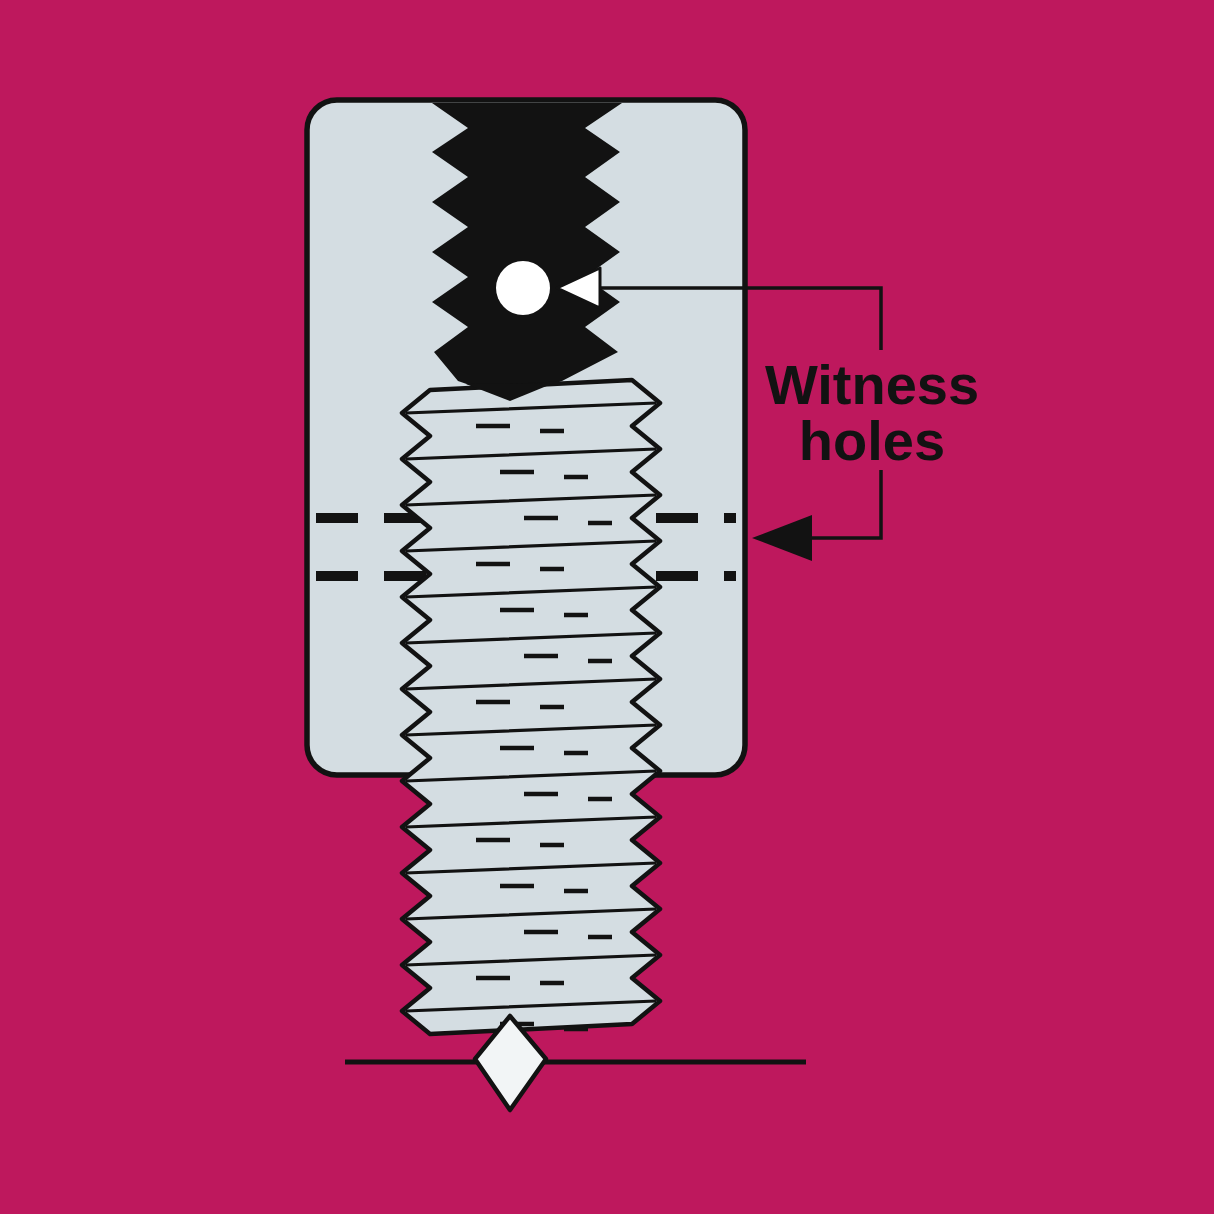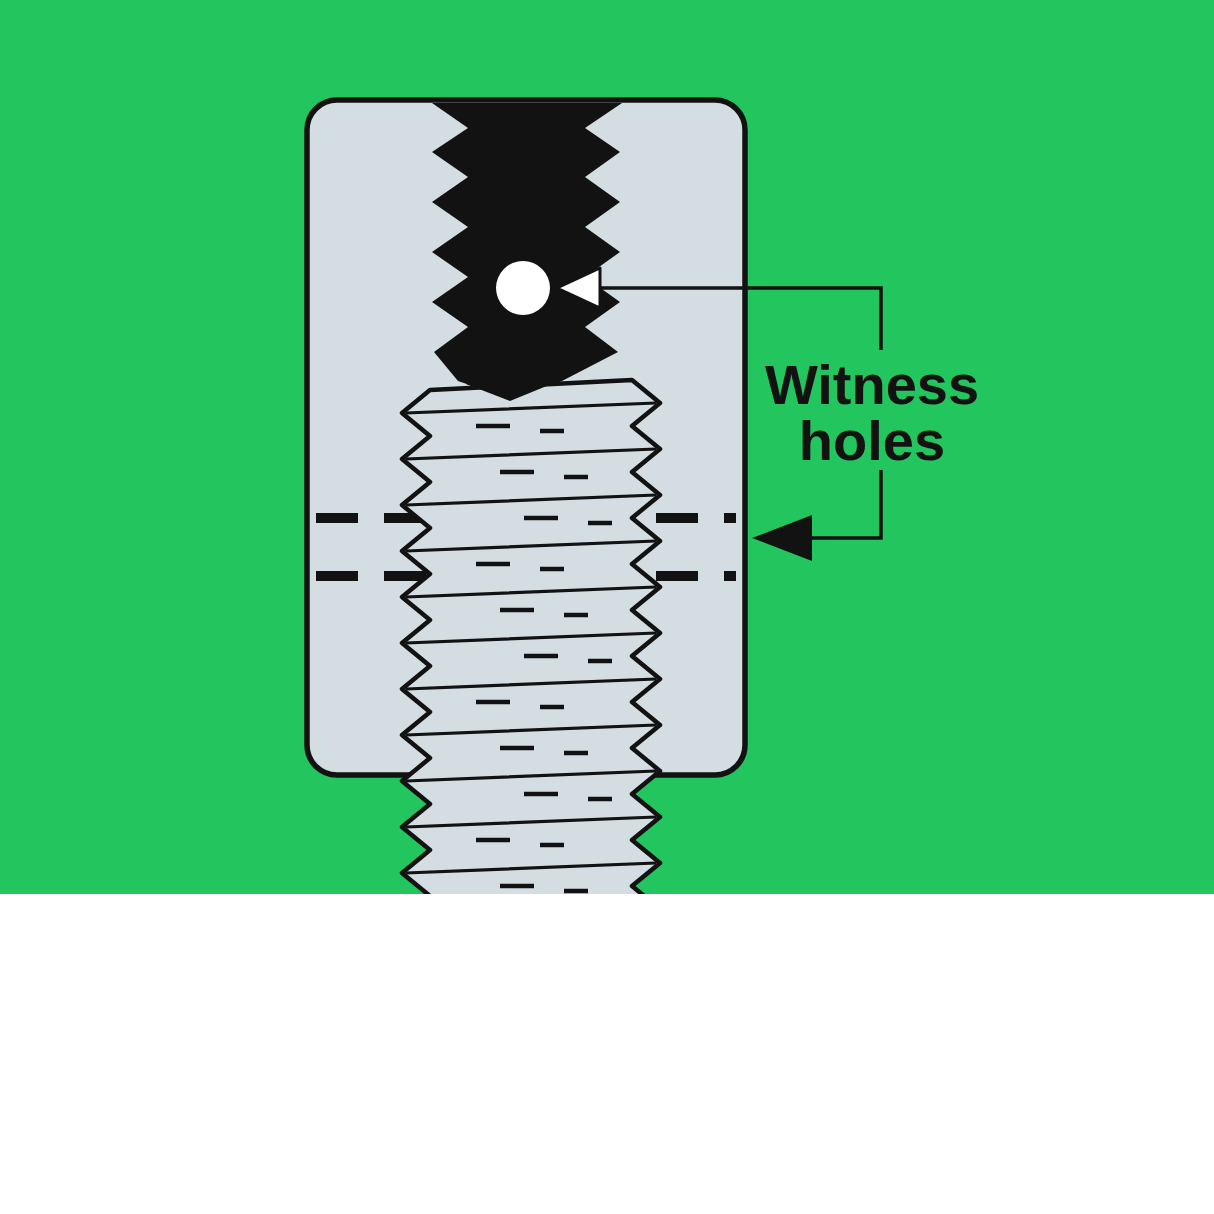--- a/index.html
+++ b/index.html
@@ -1,16 +1,16 @@
 <!DOCTYPE html>
 <html><head>
 <meta charset="utf-8">
 <style>
   html,body{margin:0;padding:0;background:#ffffff;}
-  .stage{width:1214px;height:894px;position:relative;background:#22c55e;overflow:hidden;}
+  .stage{width:1214px;height:1214px;position:relative;background:#be185d;overflow:hidden;}
   svg{display:block;}
   text.diagram-label{
     font-family:"Liberation Sans","DejaVu Sans",sans-serif;
     font-weight:bold;
     font-size:56px;
     fill:#121212;
   }
 </style>
 </head>
 <body>

